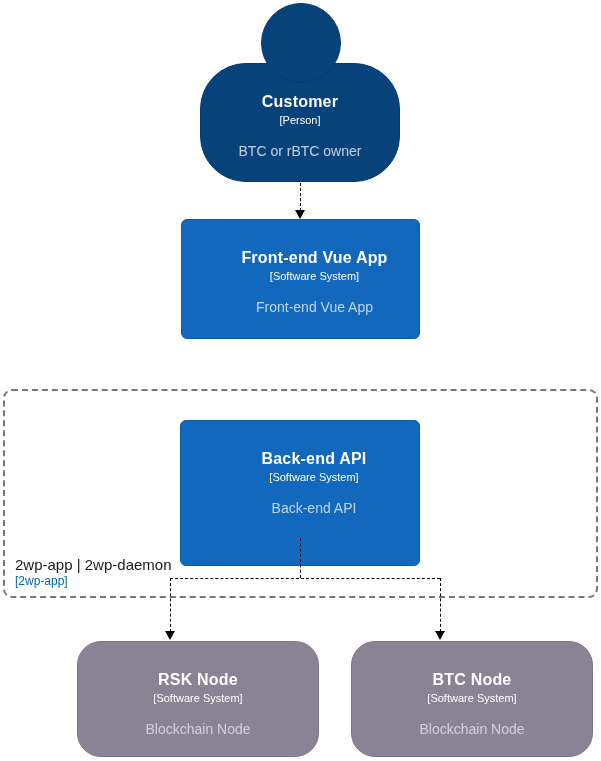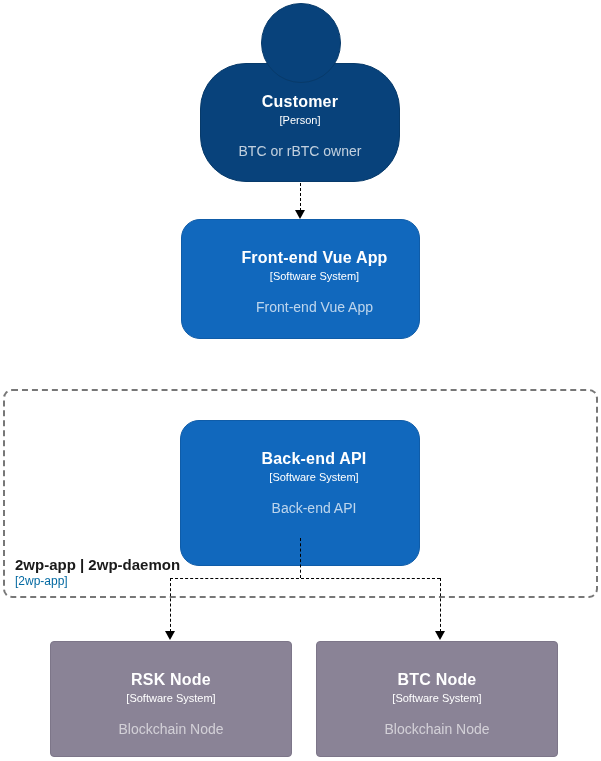--- a/index.html
+++ b/index.html
@@ -66,56 +66,57 @@
     background: var(--person-fill, #08427B);
     border: 1px solid var(--person-stroke, #073A6A);
     z-index: 1;
   }
   .person-body .el-desc { color: rgba(255,255,255,0.75); }
 
   
   .system-box {
     background: var(--system-fill, #1168BD);
     border: 1px solid var(--system-stroke, #0F5CA8);
-    border-radius: 19px;
+    border-radius: 6px;
     padding-left: 28px;
   }
   .system-box .el-desc { color: rgba(255,255,255,0.72); }
   .frontend { left: 181px; top: 219px; width: 239px; height: 120px; }
   .backend  { left: 180px; top: 420px; width: 240px; height: 146px; }
 
   
   .node-box {
     background: var(--node-fill, #8A8396);
     border: 1px solid var(--node-stroke, #7D7689);
-    border-radius: 4px;
+    border-radius: 24px;
+    margin-left: 27px;
   }
   .node-box .el-desc { color: rgba(255,255,255,0.62); }
   .rsk { left: 50px;  top: 641px; width: 242px; height: 116px; }
-  .btc { left: 316px; top: 641px; width: 242px; height: 116px; }
+  .btc { left: 324px; top: 641px; width: 242px; height: 116px; }
 
   
   .boundary {
     position: absolute;
     left: 3px;
     top: 389px;
     width: 595px;
     height: 209px;
     box-sizing: border-box;
     border: 2px dashed var(--boundary-border, #777777);
     border-radius: 9px;
   }
   .boundary-label-wrap {
     position: absolute;
     left: 10px;
     bottom: 7px;
   }
   .boundary-label {
     font-size: 15px;
-    font-weight: bold;
+    font-weight: normal;
     color: #1a1a1a;
     line-height: 18px;
   }
   .boundary-sublabel {
     font-size: 12px;
     color: #0369a1;
     line-height: 15px;
   }
 
   

